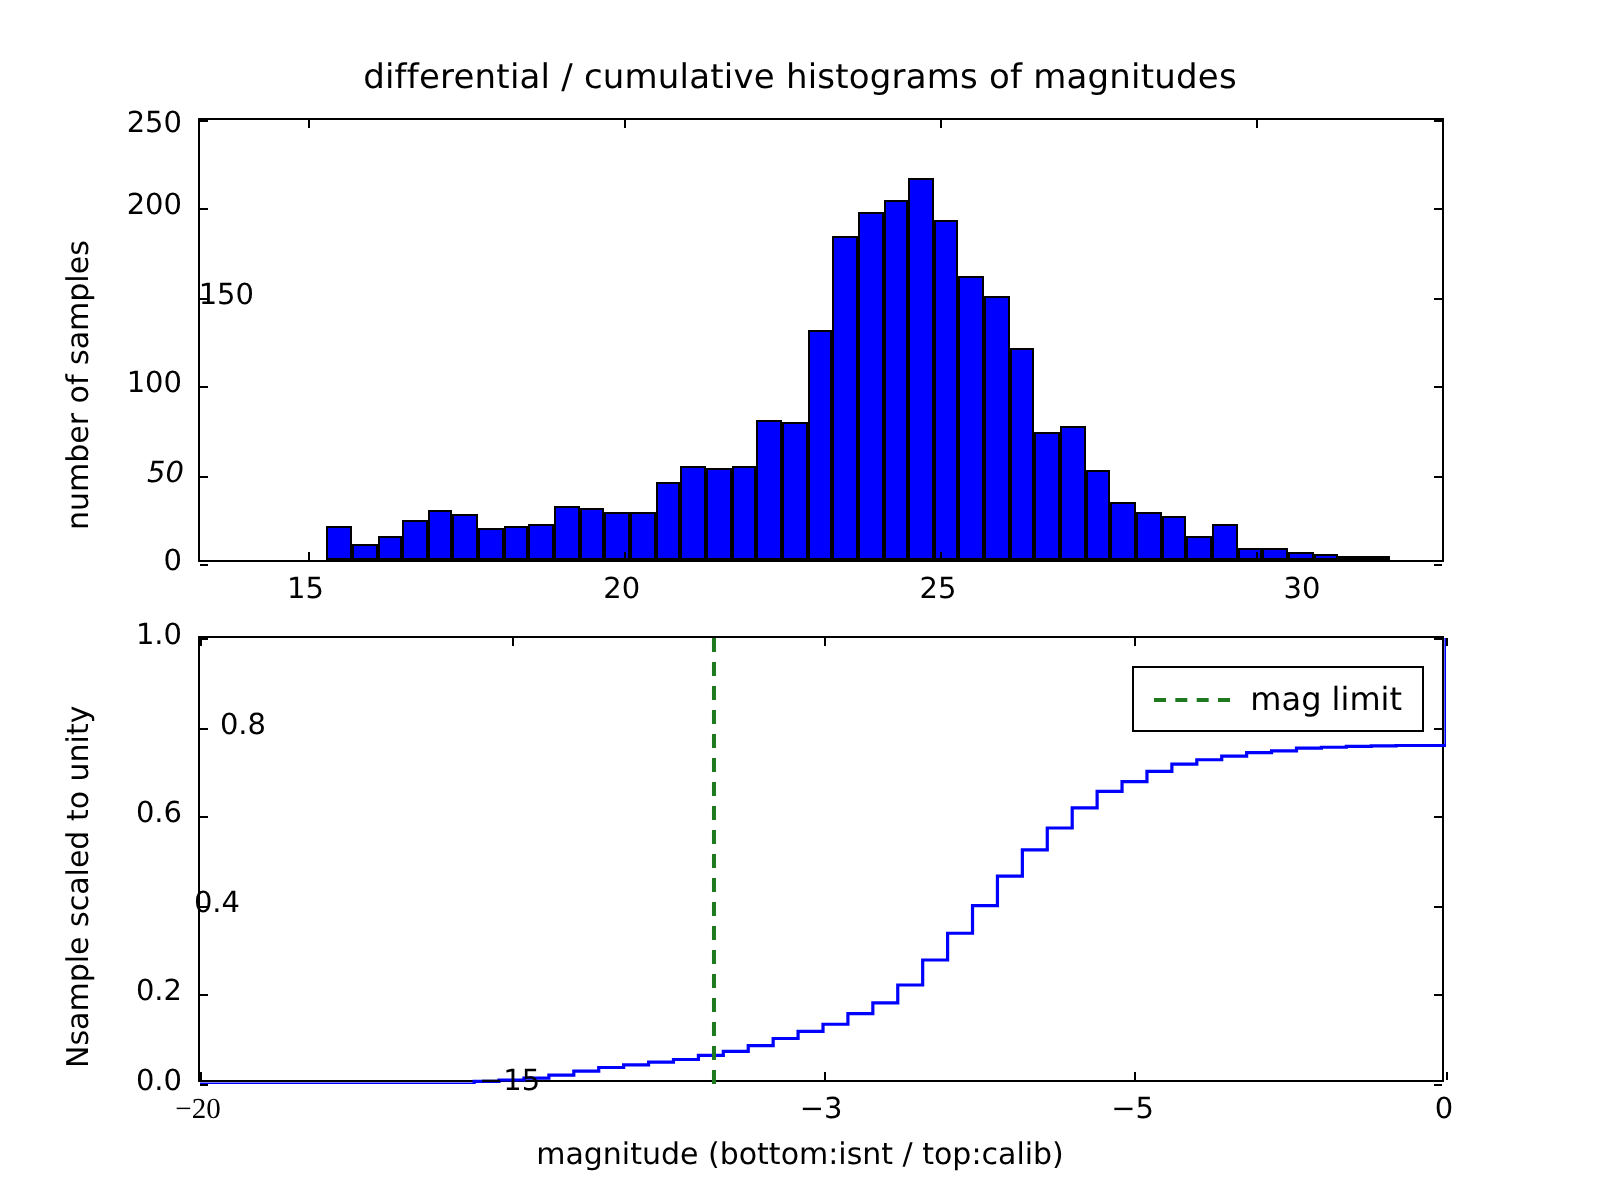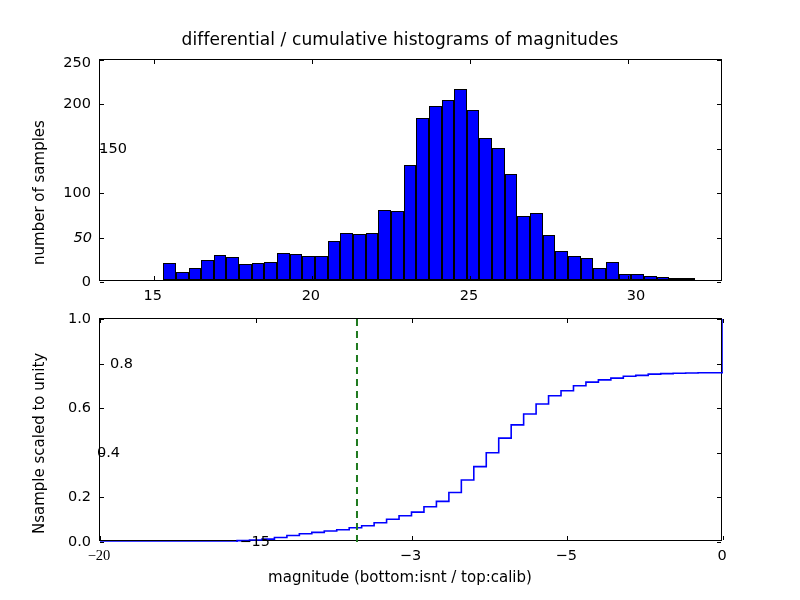--- a/index.html
+++ b/index.html
@@ -109,21 +109,21 @@
         <div class="tick-y " style="top: 44.4px;"></div>
         <div class="tick-y right" style="top: 44.4px;"></div>
         <div class="tick-y " style="top: 0px;"></div>
         <div class="tick-y right" style="top: 0px;"></div>
       </div>
   </div>
   <div id="ax-top-labels">
       <div class="lbl-x" style="left: 152.761px; top: 287px;">15</div>
       <div class="lbl-x" style="left: 310.883px; top: 287px;">20</div>
       <div class="lbl-x" style="left: 469.005px; top: 287px;">25</div>
-      <div class="lbl-x" style="left: 636px; top: 287px; text-align: right;">30</div>
+      <div class="lbl-x" style="left: 651px; top: 287px; text-align: right;">30</div>
       <div class="lbl-y" style="left: 0px; width: 91px; top: 281px;">0</div>
       <div class="lbl-y" style="left: 1px; width: 91px; top: 236.6px; font-style: italic;">50</div>
       <div class="lbl-y" style="left: 0px; width: 91px; top: 192.2px;">100</div>
       <div class="lbl-y" style="left: 0px; width: 91px; top: 147.8px; margin-left: 36px;">150</div>
       <div class="lbl-y" style="left: 0px; width: 91px; top: 103.4px;">200</div>
       <div class="lbl-y" style="left: 0px; width: 91px; top: 42px; margin-top: 20px;">250</div>
     </div>
 
   <div class="axlabel vert" style="left:30px;top:265px;">number of samples</div>
 
@@ -154,20 +154,24 @@
         <div class="tick-y " style="top: 133.8px;"></div>
         <div class="tick-y right" style="top: 133.8px;"></div>
         <div class="tick-y " style="top: 89.2px;"></div>
         <div class="tick-y right" style="top: 89.2px;"></div>
         <div class="tick-y " style="top: 44.6px;"></div>
         <div class="tick-y right" style="top: 44.6px;"></div>
         <div class="tick-y " style="top: 0px;"></div>
         <div class="tick-y right" style="top: 0px;"></div>
       </div>
 
+    <div class="legend" id="legend-box" style="right:9px;top:14px;">
+      <span class="dashline"></span>
+      <span class="ltext">mag limit</span>
+    </div>
   </div>
   <div id="ax-bot-labels">
       <div class="lbl-x" style="left: 99px; top: 547px; font-family: Liberation Serif, serif;">−20</div>
       <div class="lbl-x" style="left: 254.75px; top: 533px;">−15</div>
       <div class="lbl-x" style="left: 410.5px; top: 547px;">−3</div>
       <div class="lbl-x" style="left: 566.25px; top: 547px;">−5</div>
       <div class="lbl-x" style="left: 722px; top: 547px;">0</div>
       <div class="lbl-y" style="left: 0px; width: 91px; top: 541px;">0.0</div>
       <div class="lbl-y" style="left: 0px; width: 91px; top: 496.4px;">0.2</div>
       <div class="lbl-y" style="left: 0px; width: 91px; top: 451.8px; padding-left: 29px;">0.4</div>

